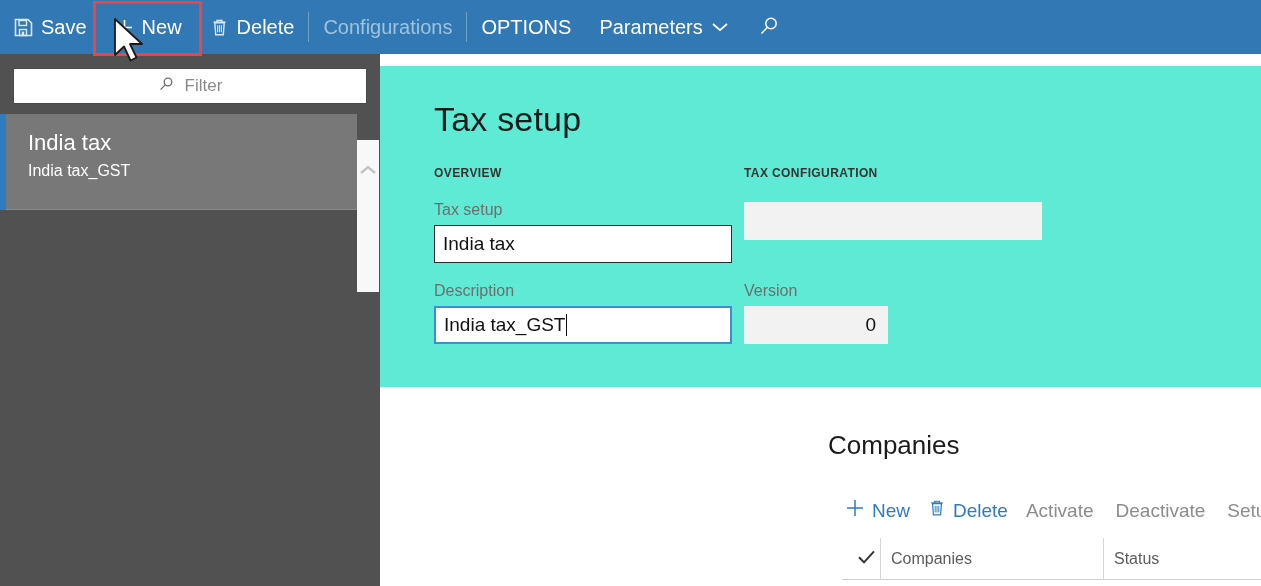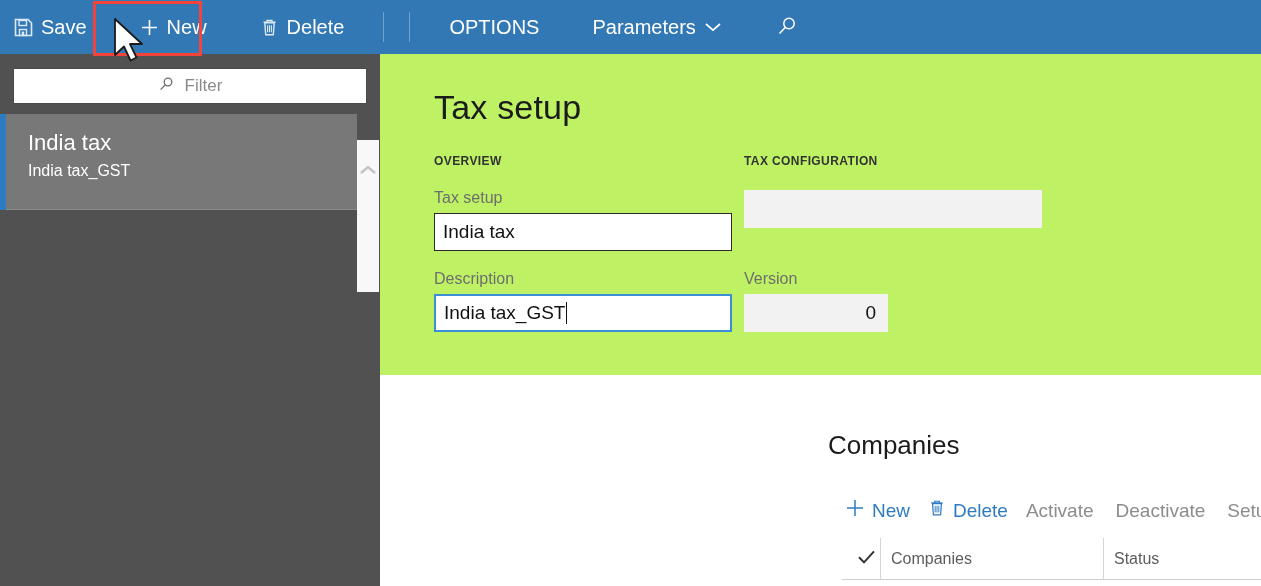--- a/index.html
+++ b/index.html
@@ -9,21 +9,21 @@
     overflow: hidden;
     background: #ffffff;
   }
 
   #app { position: relative; width: 1261px; height: 586px; }
 
   
   #topbar {
     position: absolute; left: 0; top: 0; width: 1261px; height: 54px;
     background: #3278b4;
-    display: flex; align-items: center; gap: 25px;
+    display: flex; align-items: center;
   }
   .cmd {
     position: relative;
     display: flex; align-items: center; gap: 8px;
     height: 54px; padding: 0 14px;
     color: #ffffff; font-size: 20px; white-space: nowrap;
     cursor: pointer;
   }
   .cmd.disabled { color: #9fc3de; cursor: default; }
   .cmd-ico { display: inline-flex; align-items: center; justify-content: center; }
@@ -72,22 +72,22 @@
     background: #f8f8f8;
     display: flex; align-items: flex-start; justify-content: center; padding-top: 22px;
   }
 
   
   #main {
     position: absolute; left: 380px; top: 54px; width: 881px; height: 532px;
     background: #ffffff;
   }
   #formzone {
-    position: absolute; left: 0; top: 0; width: 881px; height: 321px;
-    background: #bef264;
+    position: absolute; left: 0; top: 12px; width: 881px; height: 321px;
+    background: #5eead4;
   }
   #pagetitle {
     position: absolute; left: 54px; top: 34px;
     font-size: 34px; font-weight: 300; color: #1b1b1b; letter-spacing: .2px;
   }
   .secthead {
     position: absolute; font-size: 12px; font-weight: bold; color: #333333;
     letter-spacing: .4px;
   }
   .fldlabel { font-size: 16px; color: #6e6e6e; margin-bottom: 6px; }
@@ -179,20 +179,23 @@
           <path d="M7 4.2V2.4h5v1.8" fill="none" stroke="#dce9f4" stroke-width="1.3"></path>
           <path d="M4.8 4.8h9.4l-.9 12H5.7z" fill="none" stroke="#dce9f4" stroke-width="1.4"></path>
           <path d="M7.6 7.2v7M9.5 7.2v7M11.4 7.2v7" stroke="#dce9f4" stroke-width="1.1"></path>
         </svg>
       </span>
       <span>Delete</span>
     </div>
 
     <div class="sep"></div>
 
+    <div class="cmd disabled">
+      <span>Configurations</span>
+    </div>
 
     <div class="sep"></div>
 
     <div class="cmd">
       <span>OPTIONS</span>
     </div>
 
     <div class="cmd">
       <span>Parameters</span>
       <span class="cmd-ico">

